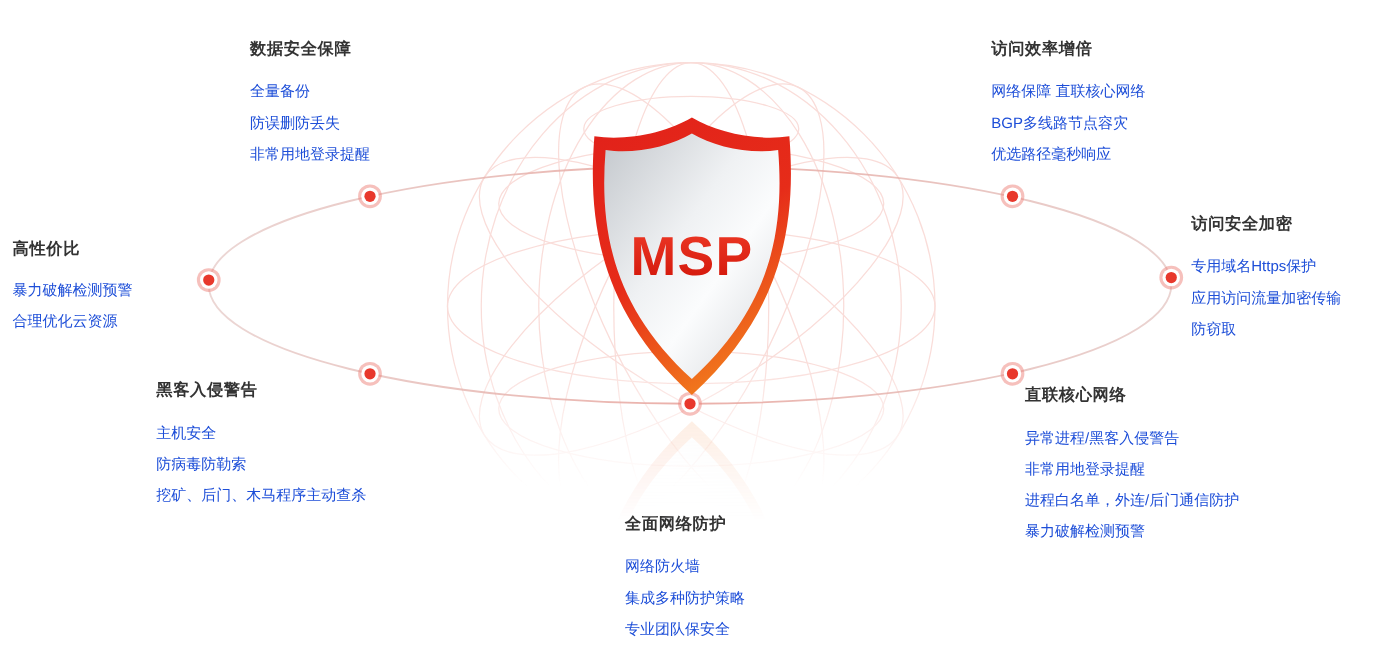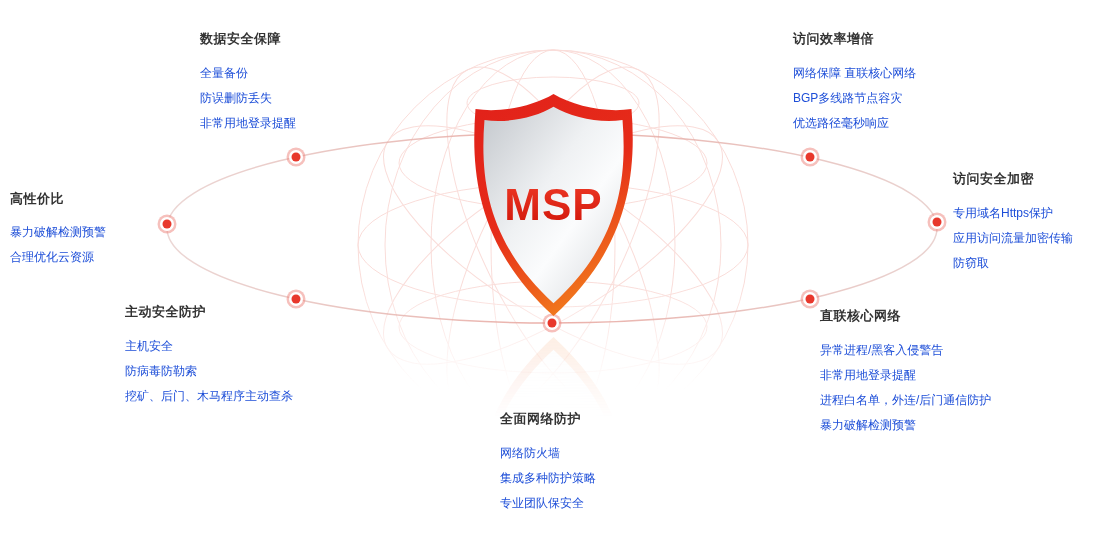--- a/index.html
+++ b/index.html
@@ -147,21 +147,21 @@
   <div class="feature" id="f-enc">
     <h3>访问安全加密</h3>
     <ul>
       <li>专用域名Https保护</li>
       <li>应用访问流量加密传输</li>
       <li>防窃取</li>
     </ul>
   </div>
 
   <div class="feature" id="f-active">
-    <h3>主动安全防护</h3>
+    <h3>黑客入侵警告</h3>
     <ul>
       <li>主机安全</li>
       <li>防病毒防勒索</li>
       <li>挖矿、后门、木马程序主动查杀</li>
     </ul>
   </div>
 
   <div class="feature" id="f-alert">
     <h3>直联核心网络</h3>
     <ul>

